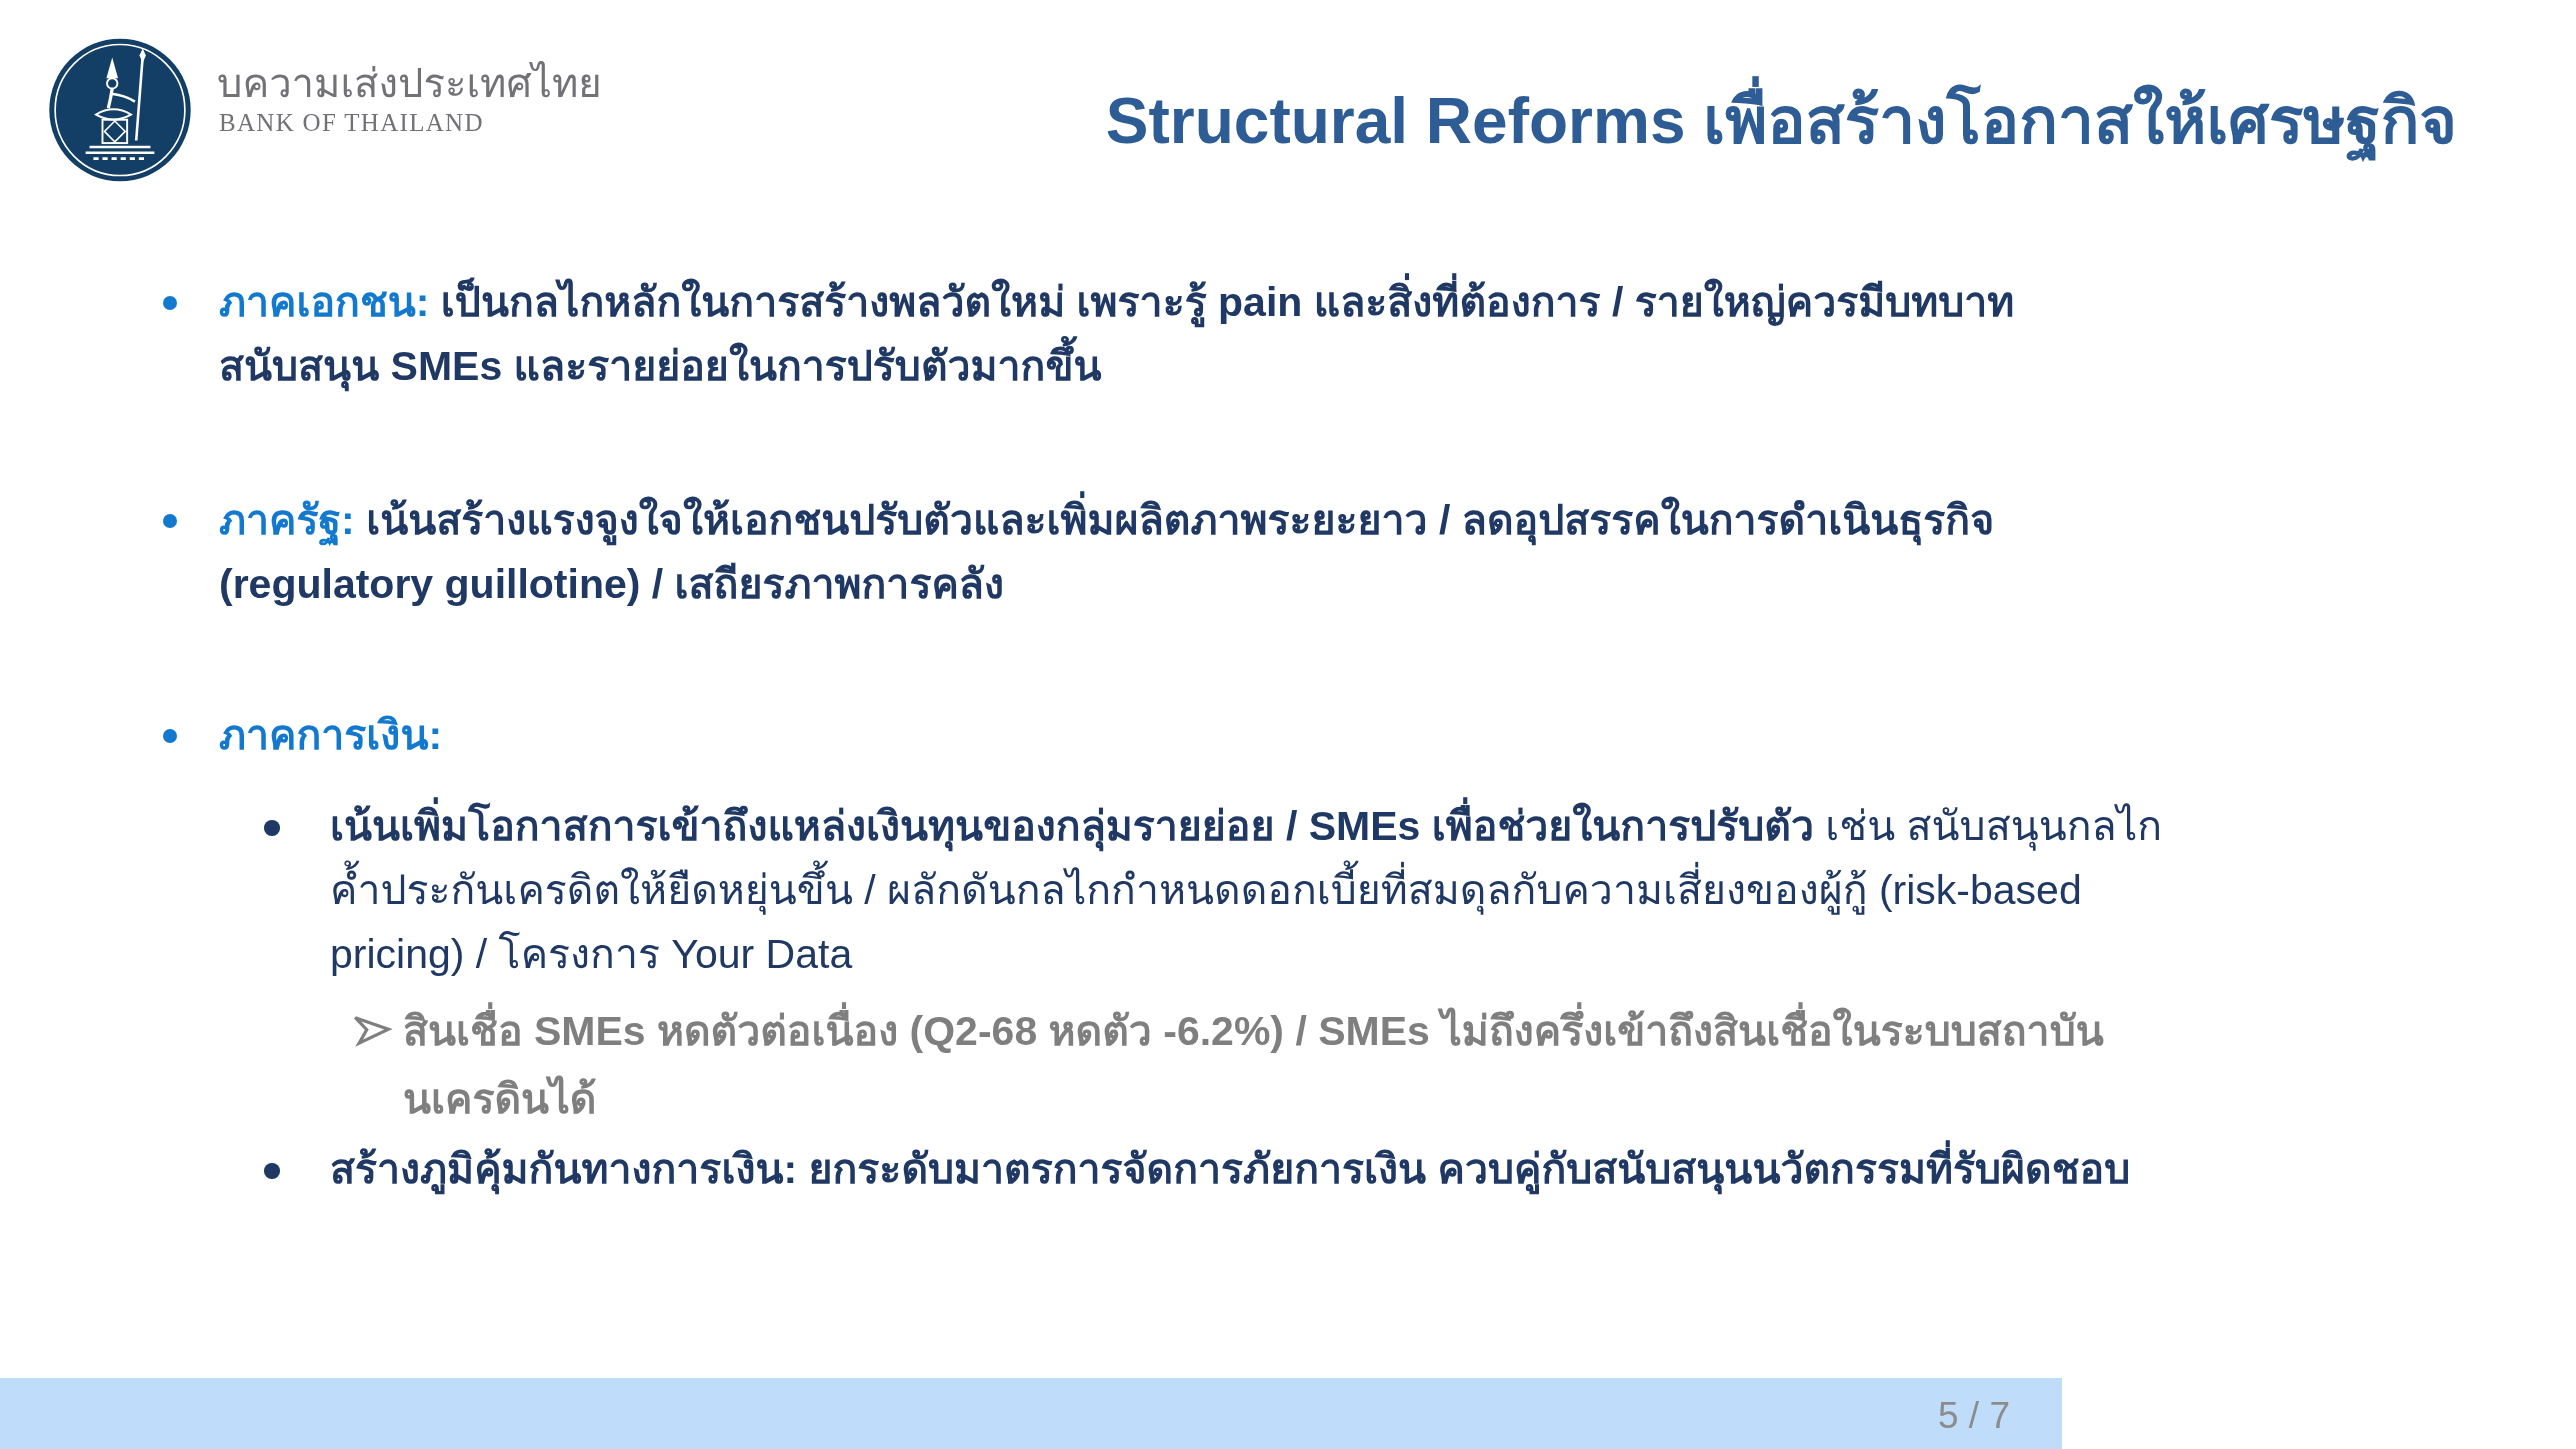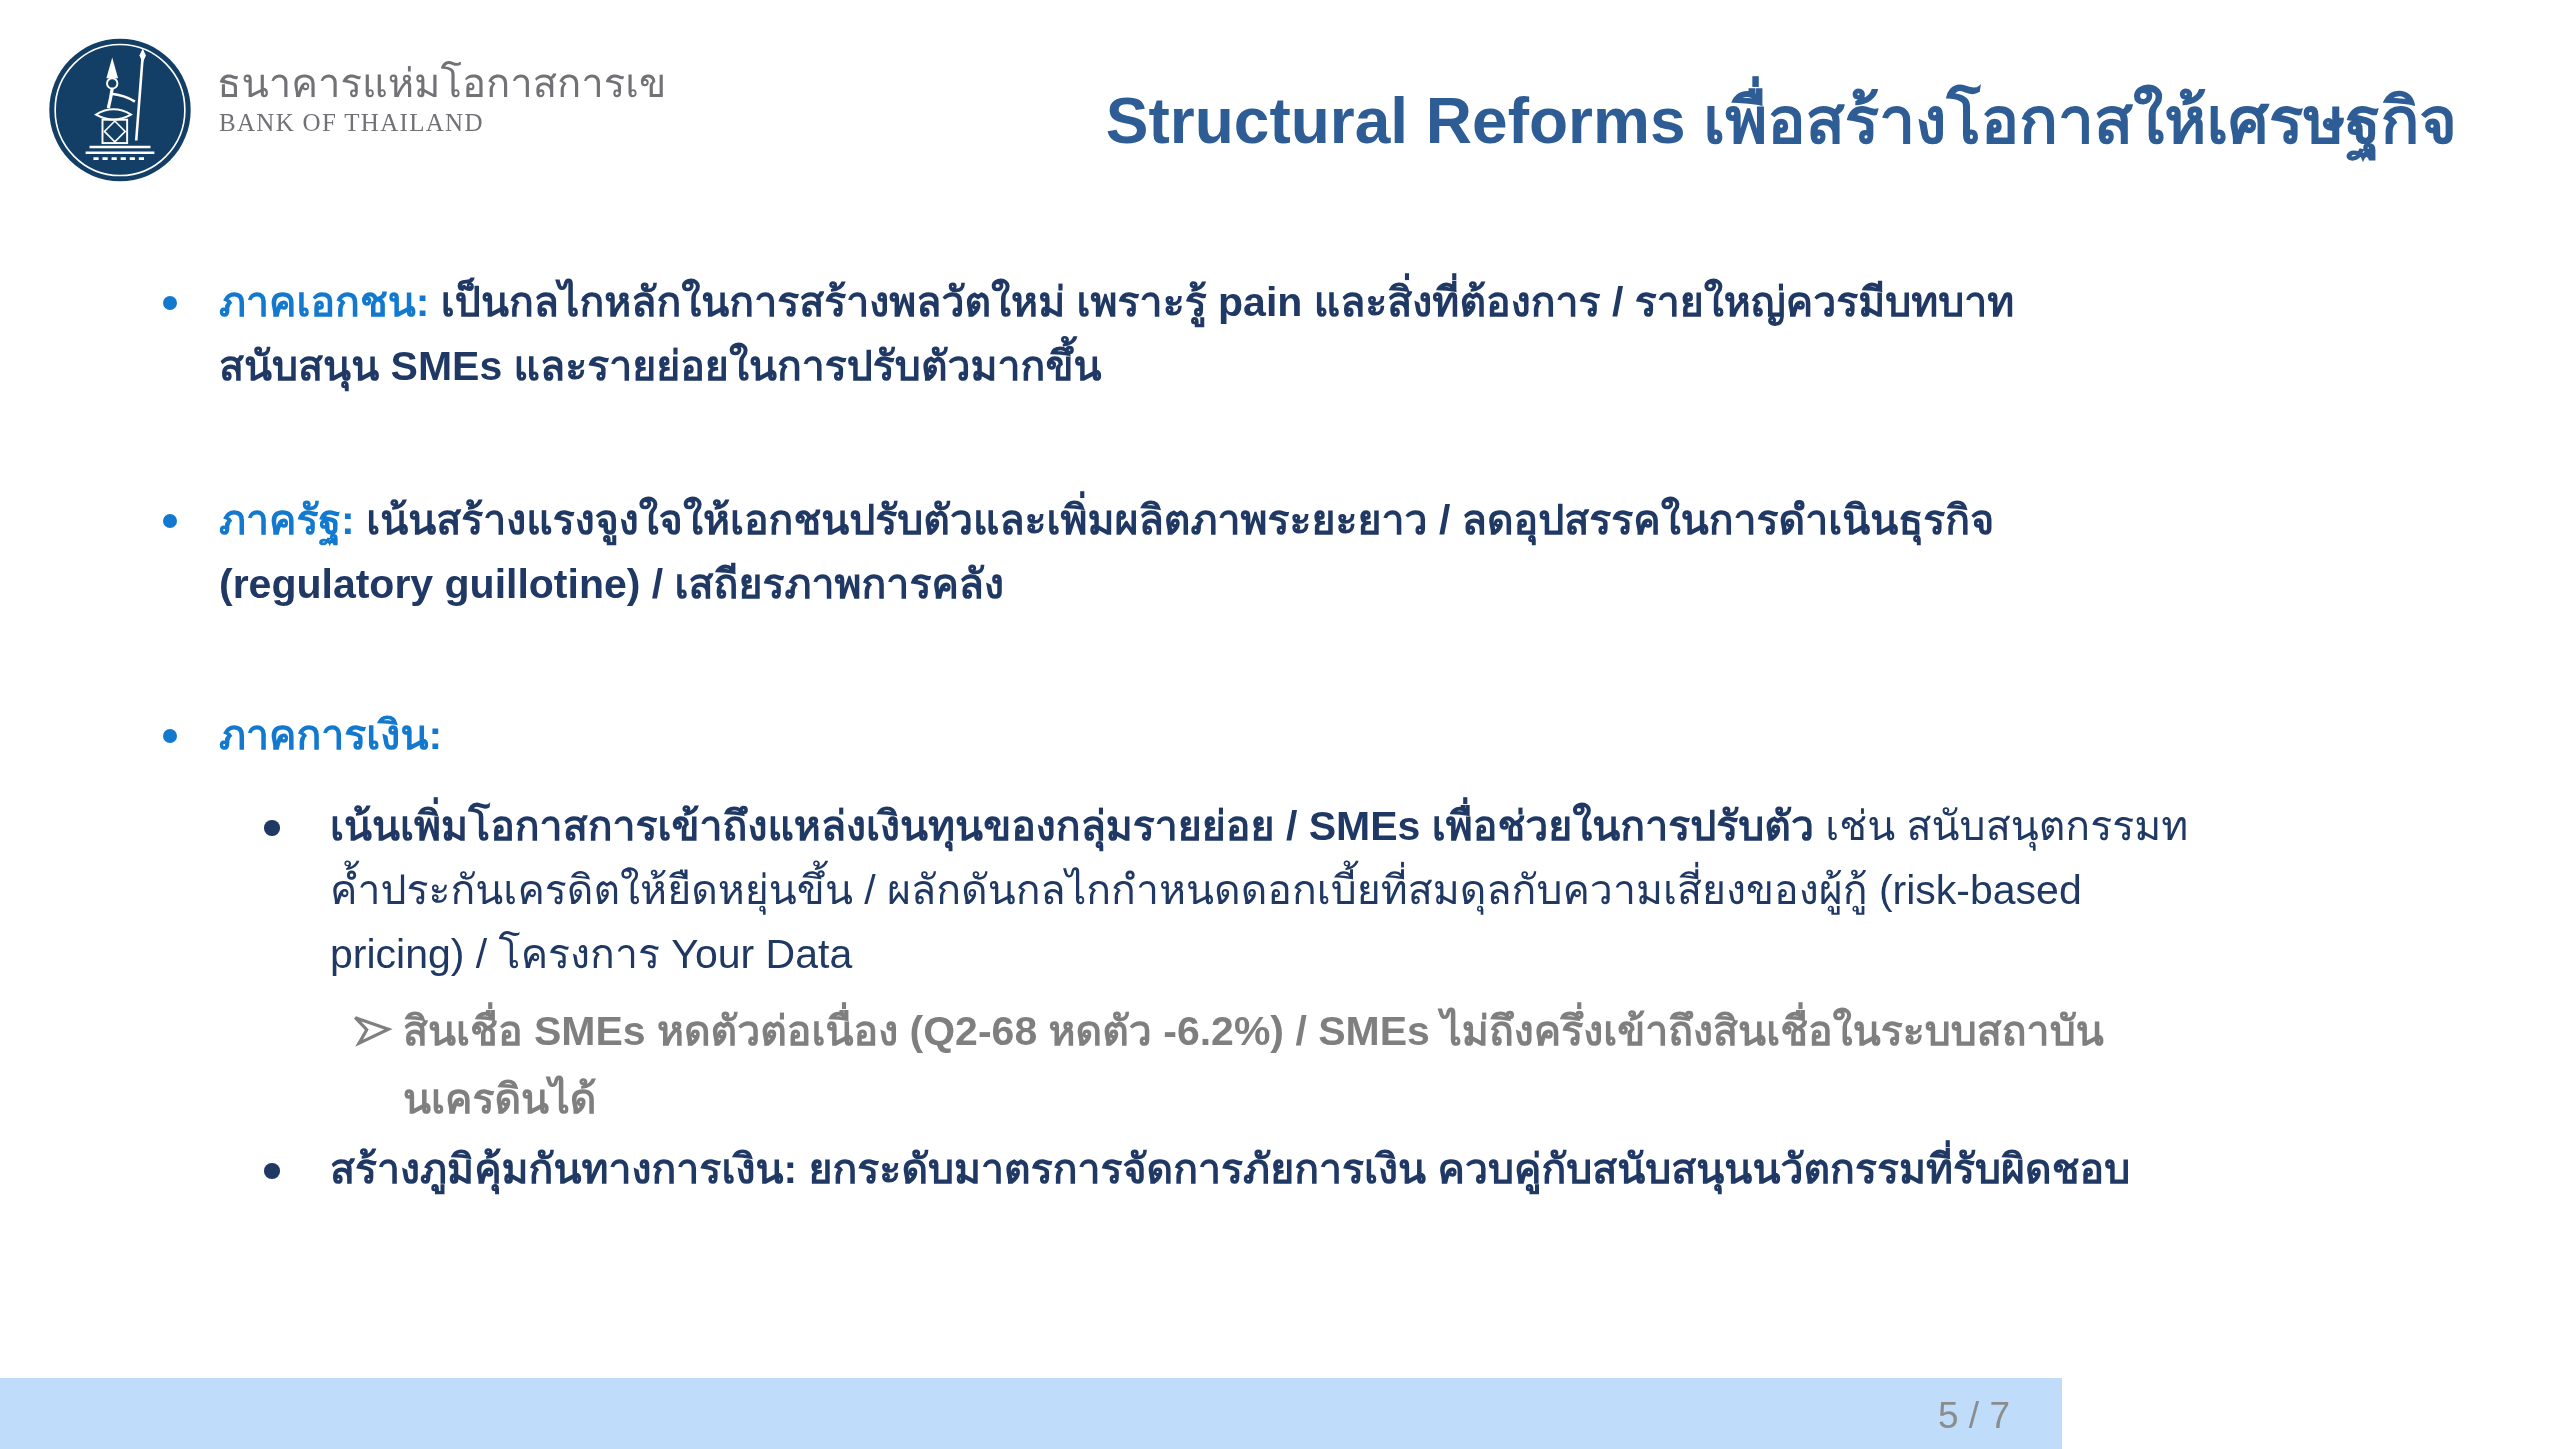--- a/index.html
+++ b/index.html
@@ -53,21 +53,21 @@
     <circle cx="99" cy="70" r="8" fill="none" stroke="#ffffff" stroke-width="3"></circle>
     <path d="M99,78 C97,92 95,100 93,108" fill="none" stroke="#ffffff" stroke-width="5"></path>
     <path d="M97,86 Q118,88 134,98" fill="none" stroke="#ffffff" stroke-width="4"></path>
     <path d="M74,118 Q101,102 128,118 Q101,133 74,118 Z" fill="none" stroke="#ffffff" stroke-width="3"></path>
     <rect x="84" y="126" width="38" height="36" fill="none" stroke="#ffffff" stroke-width="3"></rect>
     <path d="M103,128 L119,144 L103,160 L87,144 Z" fill="none" stroke="#ffffff" stroke-width="2.5"></path>
     <line x1="64" y1="168" x2="158" y2="168" stroke="#ffffff" stroke-width="4"></line>
     <line x1="58" y1="177" x2="164" y2="177" stroke="#ffffff" stroke-width="4"></line>
     <line x1="70" y1="186" x2="152" y2="186" stroke="#ffffff" stroke-width="4" stroke-dasharray="8 6"></line>
   </svg>
-  <div class="logo-thai">ธนาคารแห่มโอกาสการเข</div>
+  <div class="logo-thai">บความเส่งประเทศไทย</div>
   <div class="logo-eng">BANK OF THAILAND</div>
 
   <div class="title">Structural Reforms เพื่อสร้างโอกาสให้เศรษฐกิจ</div>
 
   <div class="row lvl1" style="top:270px">
     <span class="dot dot-l1"></span>
     <div class="txt"><span class="head">ภาคเอกชน:</span><span class="bold-navy"> เป็นกลไกหลักในการสร้างพลวัตใหม่ เพราะรู้ pain และสิ่งที่ต้องการ / รายใหญ่ควรมีบทบาท</span></div>
     <div class="txt"><span class="bold-navy">สนับสนุน SMEs และรายย่อยในการปรับตัวมากขึ้น</span></div>
   </div>
 
@@ -77,21 +77,21 @@
     <div class="txt"><span class="bold-navy">(regulatory guillotine) / เสถียรภาพการคลัง</span></div>
   </div>
 
   <div class="row lvl1" style="top:703px">
     <span class="dot dot-l1"></span>
     <div class="txt"><span class="head">ภาคการเงิน:</span></div>
   </div>
 
   <div class="row lvl2" style="top:794px">
     <span class="dot dot-l2"></span>
-    <div class="txt"><span class="bold-navy">เน้นเพิ่มโอกาสการเข้าถึงแหล่งเงินทุนของกลุ่มรายย่อย / SMEs เพื่อช่วยในการปรับตัว</span><span class="reg-navy"> เช่น สนับสนุตกรรมท</span></div>
+    <div class="txt"><span class="bold-navy">เน้นเพิ่มโอกาสการเข้าถึงแหล่งเงินทุนของกลุ่มรายย่อย / SMEs เพื่อช่วยในการปรับตัว</span><span class="reg-navy"> เช่น สนับสนุนกลไก</span></div>
     <div class="txt"><span class="reg-navy">ค้ำประกันเครดิตให้ยืดหยุ่นขึ้น / ผลักดันกลไกกำหนดดอกเบี้ยที่สมดุลกับความเสี่ยงของผู้กู้ (risk-based</span></div>
     <div class="txt"><span class="reg-navy">pricing) / โครงการ Your Data</span></div>
   </div>
 
   <div class="row lvl3" style="top:997px">
     <svg class="arrow-marker" viewBox="0 0 66 58" aria-hidden="true">
       <path d="M6 12 L58 30 L12 52 L24 31 Z" fill="#ffffff" stroke="#7F7F7F" stroke-width="5" stroke-linejoin="miter"></path>
     </svg>
     <div class="txt">สินเชื่อ SMEs หดตัวต่อเนื่อง (Q2-68 หดตัว -6.2%) / SMEs ไม่ถึงครึ่งเข้าถึงสินเชื่อในระบบสถาบัน</div>
     <div class="txt">นเครดินได้</div>

